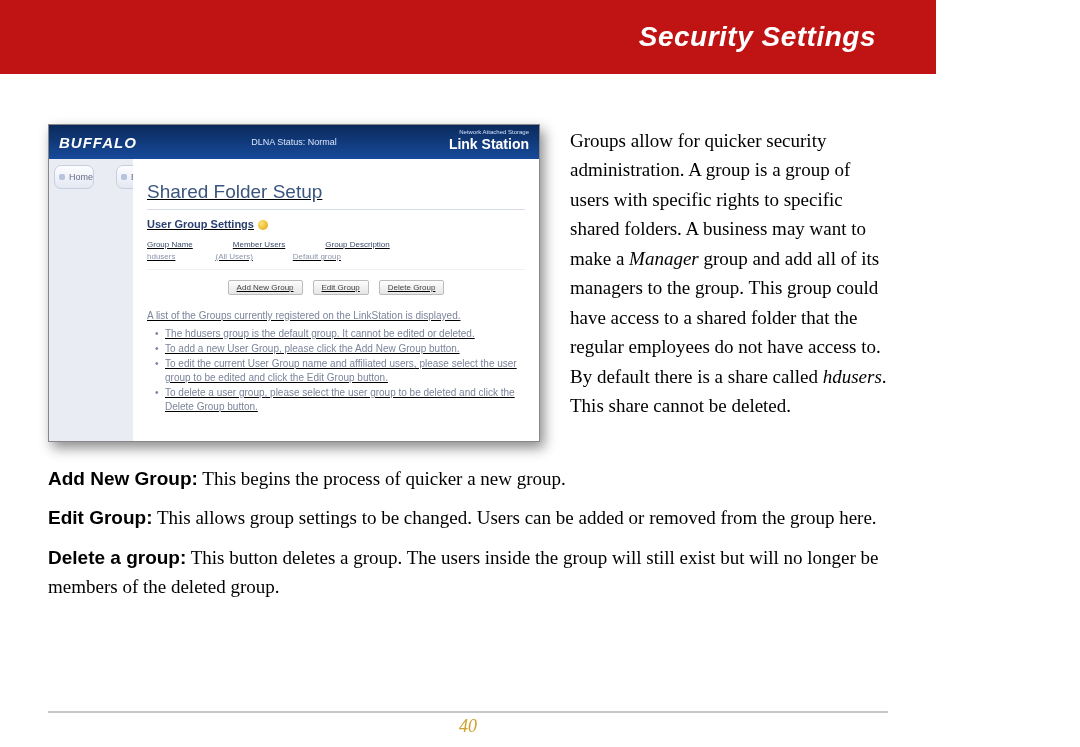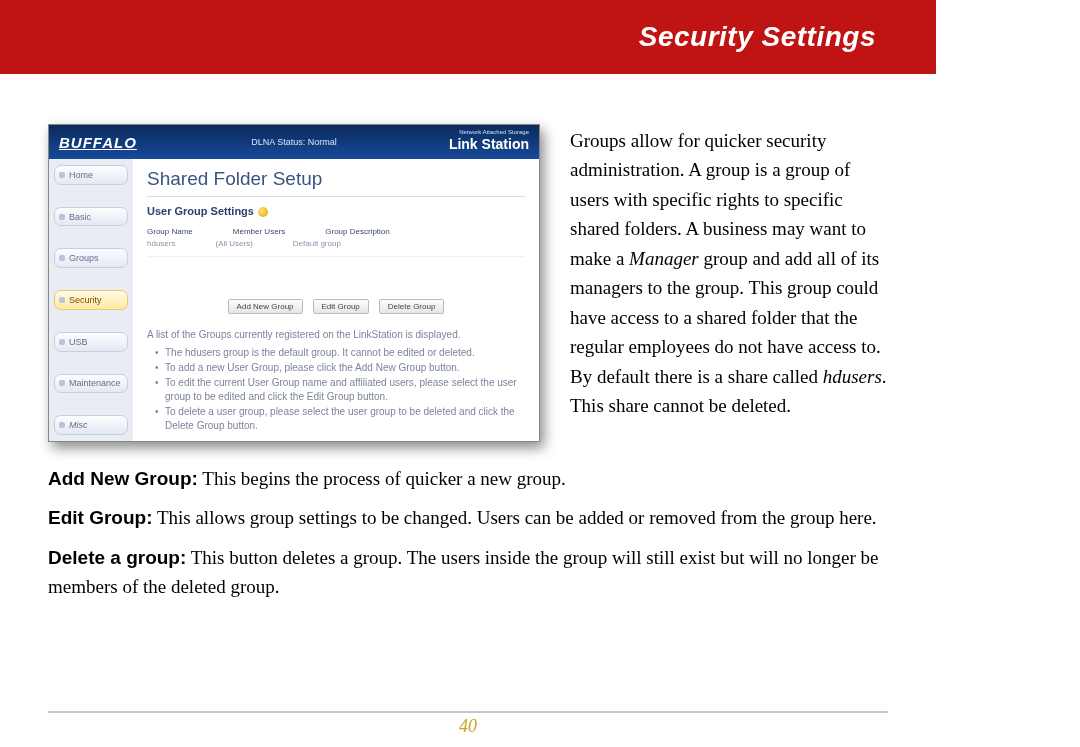--- a/index.html
+++ b/index.html
@@ -54,21 +54,20 @@
       padding: 0 10px;
       position: relative;
     }
     .fig-brand {
       font-family: Impact, "Arial Black", sans-serif;
       font-size: 15px;
       font-weight: 900;
       font-style: italic;
       letter-spacing: 1px;
       color: #fff;
-      text-decoration: underline;
     }
     .fig-status {
       position: absolute;
       left: 50%;
       transform: translateX(-50%);
       font-size: 9px;
       font-family: Arial, sans-serif;
       color: #d9e6ff;
     }
     .fig-product-wrap { position:absolute; right:10px; top:4px; text-align:right; }
@@ -82,21 +81,21 @@
 
     .fig-body {
       display: flex;
       height: calc(100% - 34px);
       background: linear-gradient(#eef1f6, #fff);
     }
     .fig-sidebar {
       width: 84px;
       padding: 6px 5px;
       display: flex;
-      flex-direction: column;
+      flex-direction: row;
       gap: 22px;
       background: #e9edf3;
     }
     .fig-tab {
       height: 24px;
       border-radius: 7px;
       background: linear-gradient(#fdfdff, #e3e8f2);
       border: 1px solid #c8cedd;
       font-size: 9px;
       font-family: Arial, sans-serif;
@@ -113,22 +112,23 @@
     .fig-tab.active {
       background: linear-gradient(#fffbe9, #ffe9a2);
       border-color: #e6c96a;
       color: #7a4a00;
     }
     .fig-tab.last{ color:#6a6a8a; font-style:italic;}
 
     .fig-main {
       flex: 1;
       background: #fff;
-      padding: 9px 14px;
+      padding: 22px 14px;
       position: relative;
+      text-decoration: underline;
     }
     .fig-h {
       color: #3a557f;
       font-family: Arial, sans-serif;
       font-size: 19px;
       margin-bottom: 6px;
       font-weight:500;
     }
     .fig-hr{ height:1px; background:#d5dbe7; margin-bottom:8px;}
     .fig-sub {
@@ -162,21 +162,20 @@
       margin-bottom: 14px;
     }
     .fig-btn {
       font-family: Arial, sans-serif;
       font-size: 8px;
       color: #444;
       background: linear-gradient(#fdfdfd,#e6e6e6);
       border: 1px solid #bbb;
       border-radius: 2px;
       padding: 2px 8px;
-      margin-top: 32px;
     }
     .fig-desc {
       font-family: Arial, sans-serif;
       font-size: 10px;
       color: #7b849a;
       line-height: 1.4;
     }
     .fig-desc ul{ list-style:none; padding-left:8px; margin-top:4px;}
     .fig-desc li{ position:relative; padding-left:10px; margin-bottom:1px;}
     .fig-desc li::before{ content:"•"; position:absolute; left:0; color:#7b849a;}

